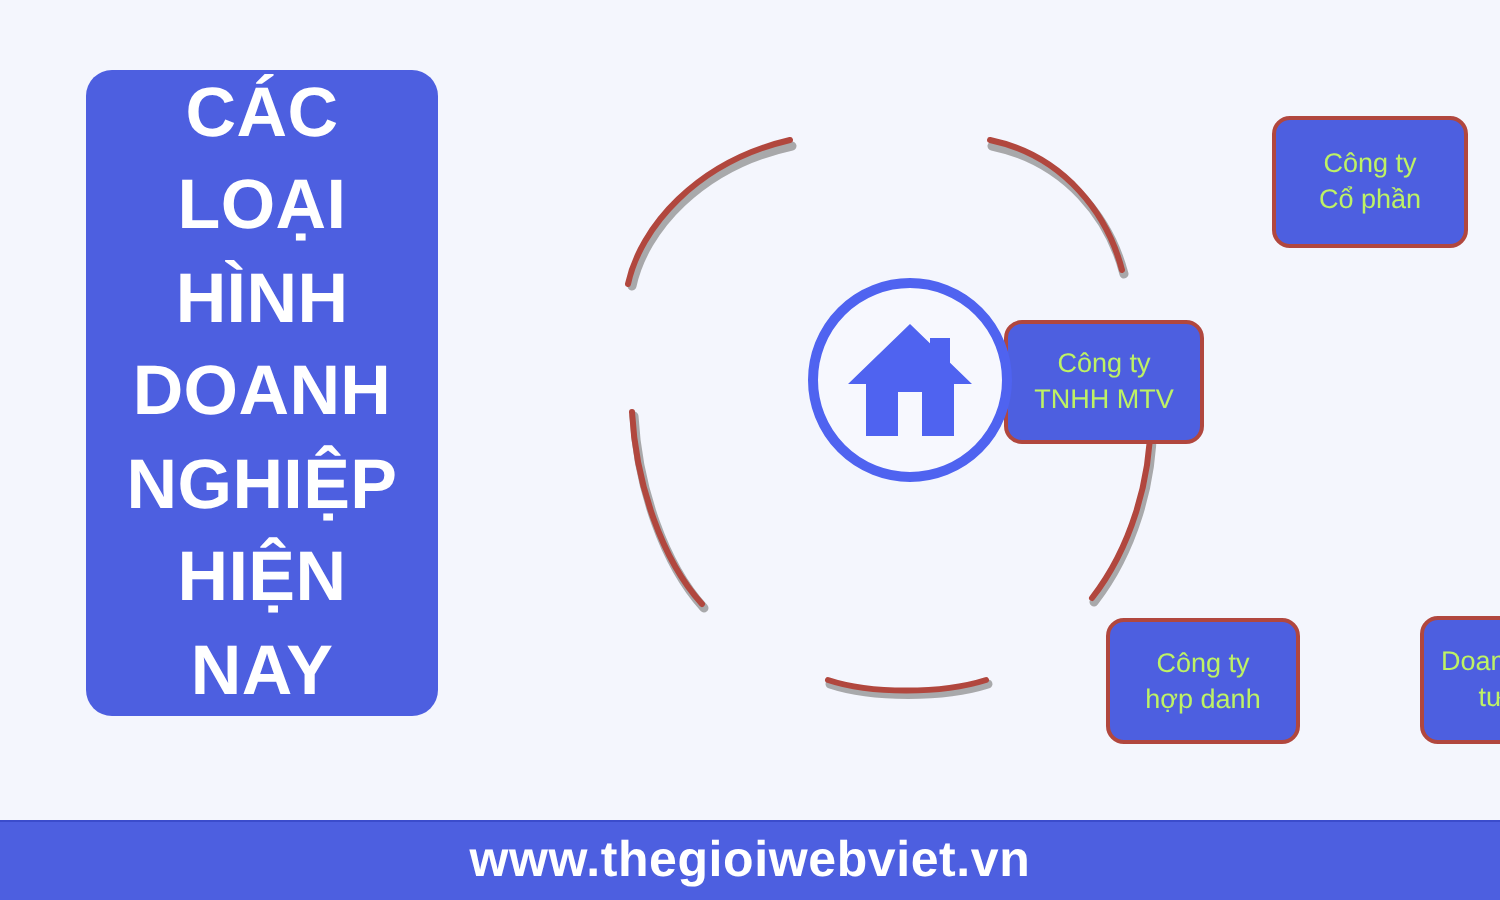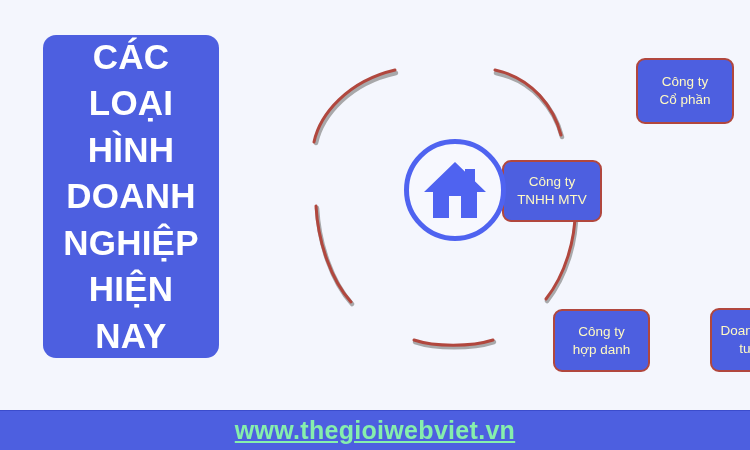--- a/index.html
+++ b/index.html
@@ -95,21 +95,21 @@
   
   .node {
     position: absolute;
     background: #4d5fe0;
     border: 2px solid #b1473e;
     border-radius: 9px;
     box-sizing: border-box;
     display: flex;
     align-items: center;
     justify-content: center;
-    color: #fef9c3;
+    color: #bef264;
     font-size: 13.5px;
     line-height: 1.33;
     text-align: center;
     white-space: pre-line;
     padding: 2px 4px;
   }
 
   #node-co-phan      { left: 396px; top: 38px;  width: 98px;  height: 66px; }
   #node-tnhh-mtv     { left: 262px; top: 140px; width: 100px; height: 62px; }
   #node-hop-danh     { left: 313px; top: 289px; width: 97px;  height: 63px; }
@@ -123,25 +123,24 @@
     width: 750px;
     height: 40px;
     background: #4d5fe0;
     display: flex;
     align-items: center;
     justify-content: center;
     border-top: 1px solid #3b4ccc;
     box-sizing: border-box;
   }
   #footer-text {
-    color: #86efac;
+    color: #ffffff;
     font-weight: bold;
     font-size: 25px;
     letter-spacing: 0.3px;
-    text-decoration: underline;
   }
 </style>
 </head>
 <body>
 
 <div id="canvas">
 
   <div id="title-card">
     <div id="title-text">CÁC LOẠI
 HÌNH

